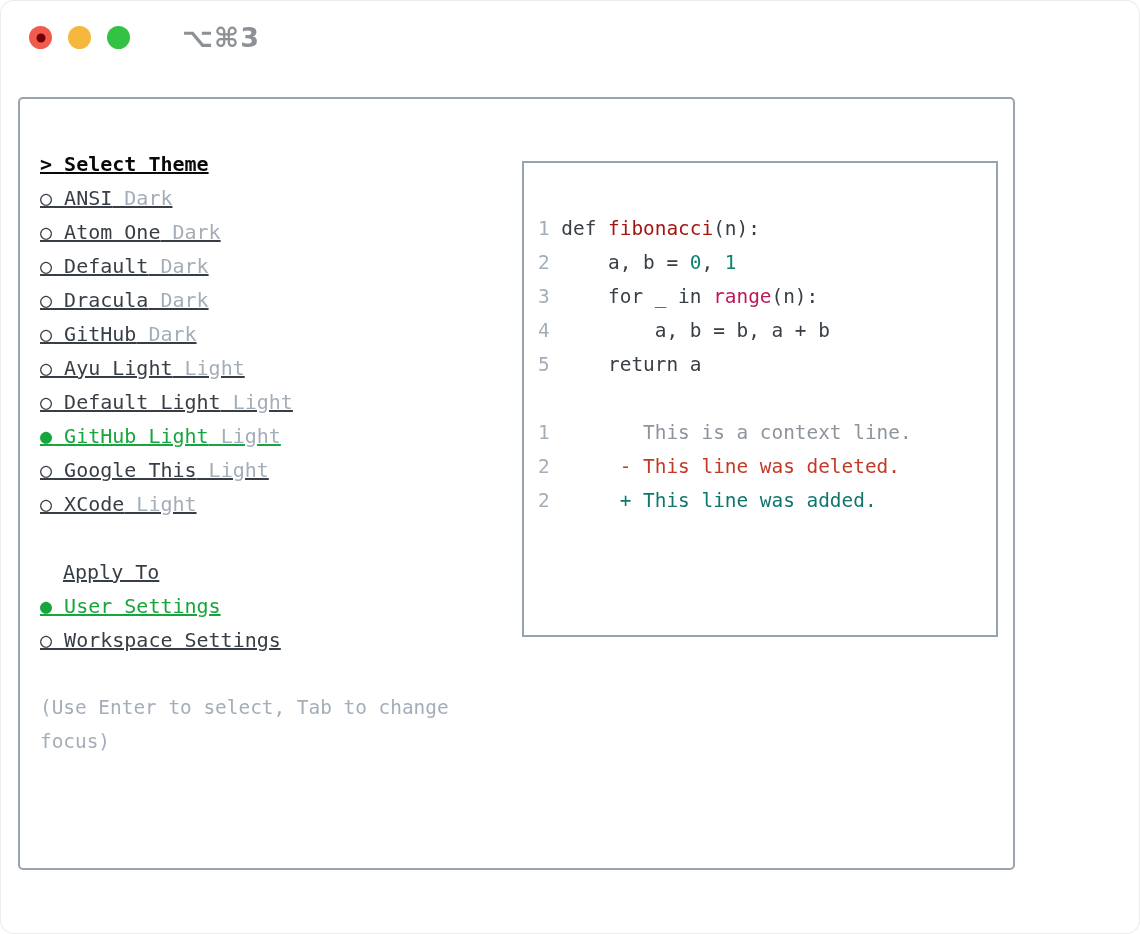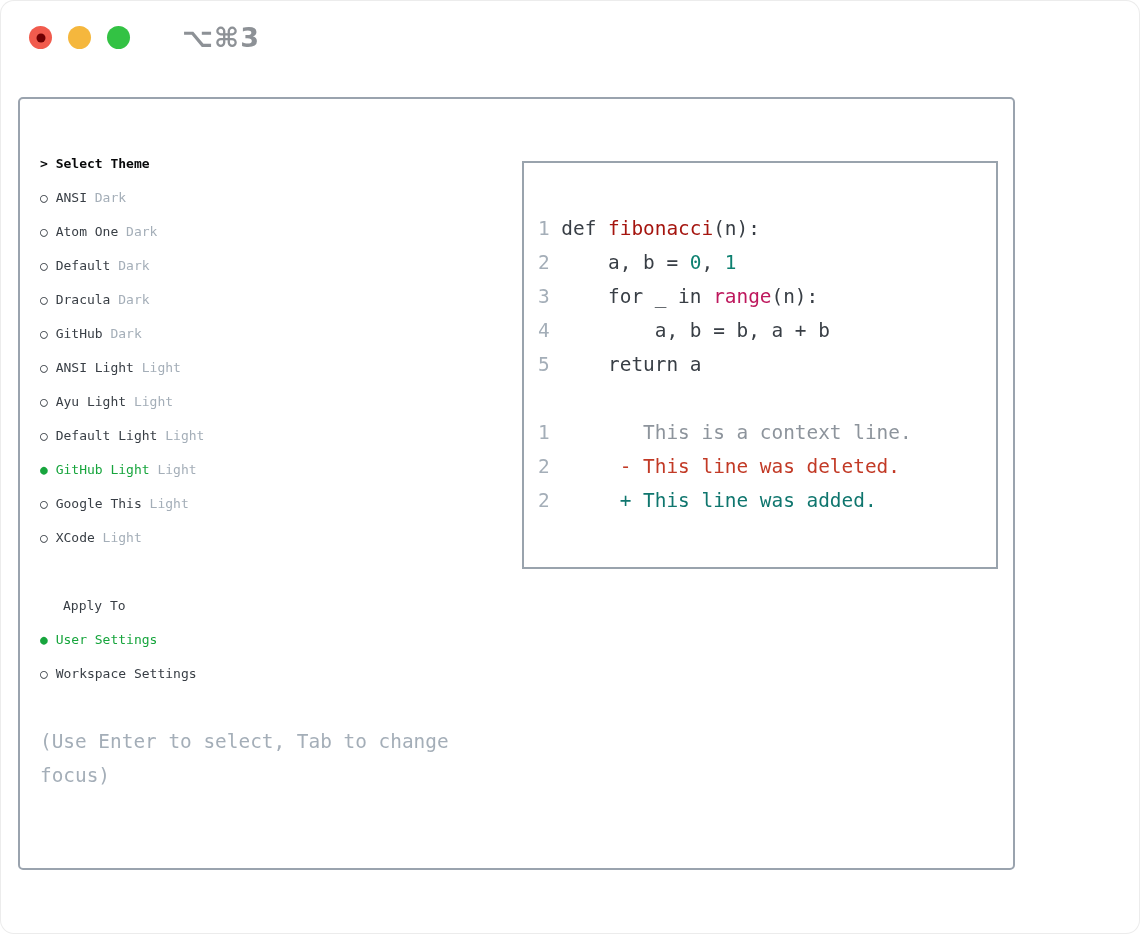--- a/index.html
+++ b/index.html
@@ -24,42 +24,42 @@
     font-family: "DejaVu Sans", sans-serif;
     font-size: 27px; font-weight: bold; color: #8d9196; letter-spacing: 1px;
   }
 
   
   .panel {
     position: absolute; left: 18px; top: 97px; width: 997px; height: 773px;
     border: 2px solid #9aa3ae; border-radius: 5px; background: #fff;
     display: flex; padding: 48px 26px 0 20px;
   }
-  .row { height: 34px; white-space: pre; font-size: 13px; line-height: 34px; color: #383e45; }
+  .row { height: 34px; white-space: pre; font-size: 20px; line-height: 34px; color: #383e45; text-decoration: underline; }
   .spacer { height: 34px; }
 
   .left-col { width: 462px; flex: none; }
   .right-col { flex: 1; padding-left: 10px; }
 
   .hdr { font-weight: bold; color: #08090a; }
   .muted { color: #a4aeb8; }
   .row .marker { color: #383e45; }
   .row.selected, .row.selected .marker, .row.selected .t-name { color: #17a53d; }
   .hint {
     margin-top: 34px;
     width: 412px; font-size: 19.4px; line-height: 34px; color: #a4aeb8;
     white-space: normal; word-break: normal;
   }
   .indent-2 { padding-left: 23px; }
 
   
   .preview-title { font-size: 19.4px; line-height: 34px; font-weight: bold; color: #08090a; }
   .preview-box {
     margin-top: 14px; margin-left: 10px;
-    width: 476px; height: 408px;
+    width: 476px; height: 476px;
     border: 2px solid #99a3ad; background: #fff;
     padding: 49px 14px 0 14px;
     overflow: hidden;
   }
   .pline { height: 34px; font-size: 19.4px; line-height: 34px; white-space: pre; }
   .tok-ln      { color: #a4aeb8; }
   .tok-plain   { color: #383e45; }
   .tok-func    { color: #a5150f; }
   .tok-number  { color: #0d8070; }
   .tok-builtin { color: #be185d; }
@@ -87,21 +87,20 @@
 
     <div class="left-col">
       <div class="row hdr"><span>&gt;</span><span> </span><span>Select Theme</span></div>
 
       <div id="theme-list">
           <div class="row"><span class="marker">○</span><span class="t-name"> ANSI</span><span class="muted"> Dark</span></div>
           <div class="row"><span class="marker">○</span><span class="t-name"> Atom One</span><span class="muted"> Dark</span></div>
           <div class="row"><span class="marker">○</span><span class="t-name"> Default</span><span class="muted"> Dark</span></div>
           <div class="row"><span class="marker">○</span><span class="t-name"> Dracula</span><span class="muted"> Dark</span></div>
           <div class="row"><span class="marker">○</span><span class="t-name"> GitHub</span><span class="muted"> Dark</span></div>
-          <div class="row"><span class="marker">○</span><span class="t-name"> ANSI Light</span><span class="muted"> Light</span></div>
           <div class="row"><span class="marker">○</span><span class="t-name"> Ayu Light</span><span class="muted"> Light</span></div>
           <div class="row"><span class="marker">○</span><span class="t-name"> Default Light</span><span class="muted"> Light</span></div>
           <div class="row selected"><span class="marker">●</span><span class="t-name"> GitHub Light</span><span class="muted"> Light</span></div>
           <div class="row"><span class="marker">○</span><span class="t-name"> Google This</span><span class="muted"> Light</span></div>
           <div class="row"><span class="marker">○</span><span class="t-name"> XCode</span><span class="muted"> Light</span></div>
         </div>
 
       <div class="spacer"></div>
 
       <div class="row indent-2"><span>Apply To</span></div>

